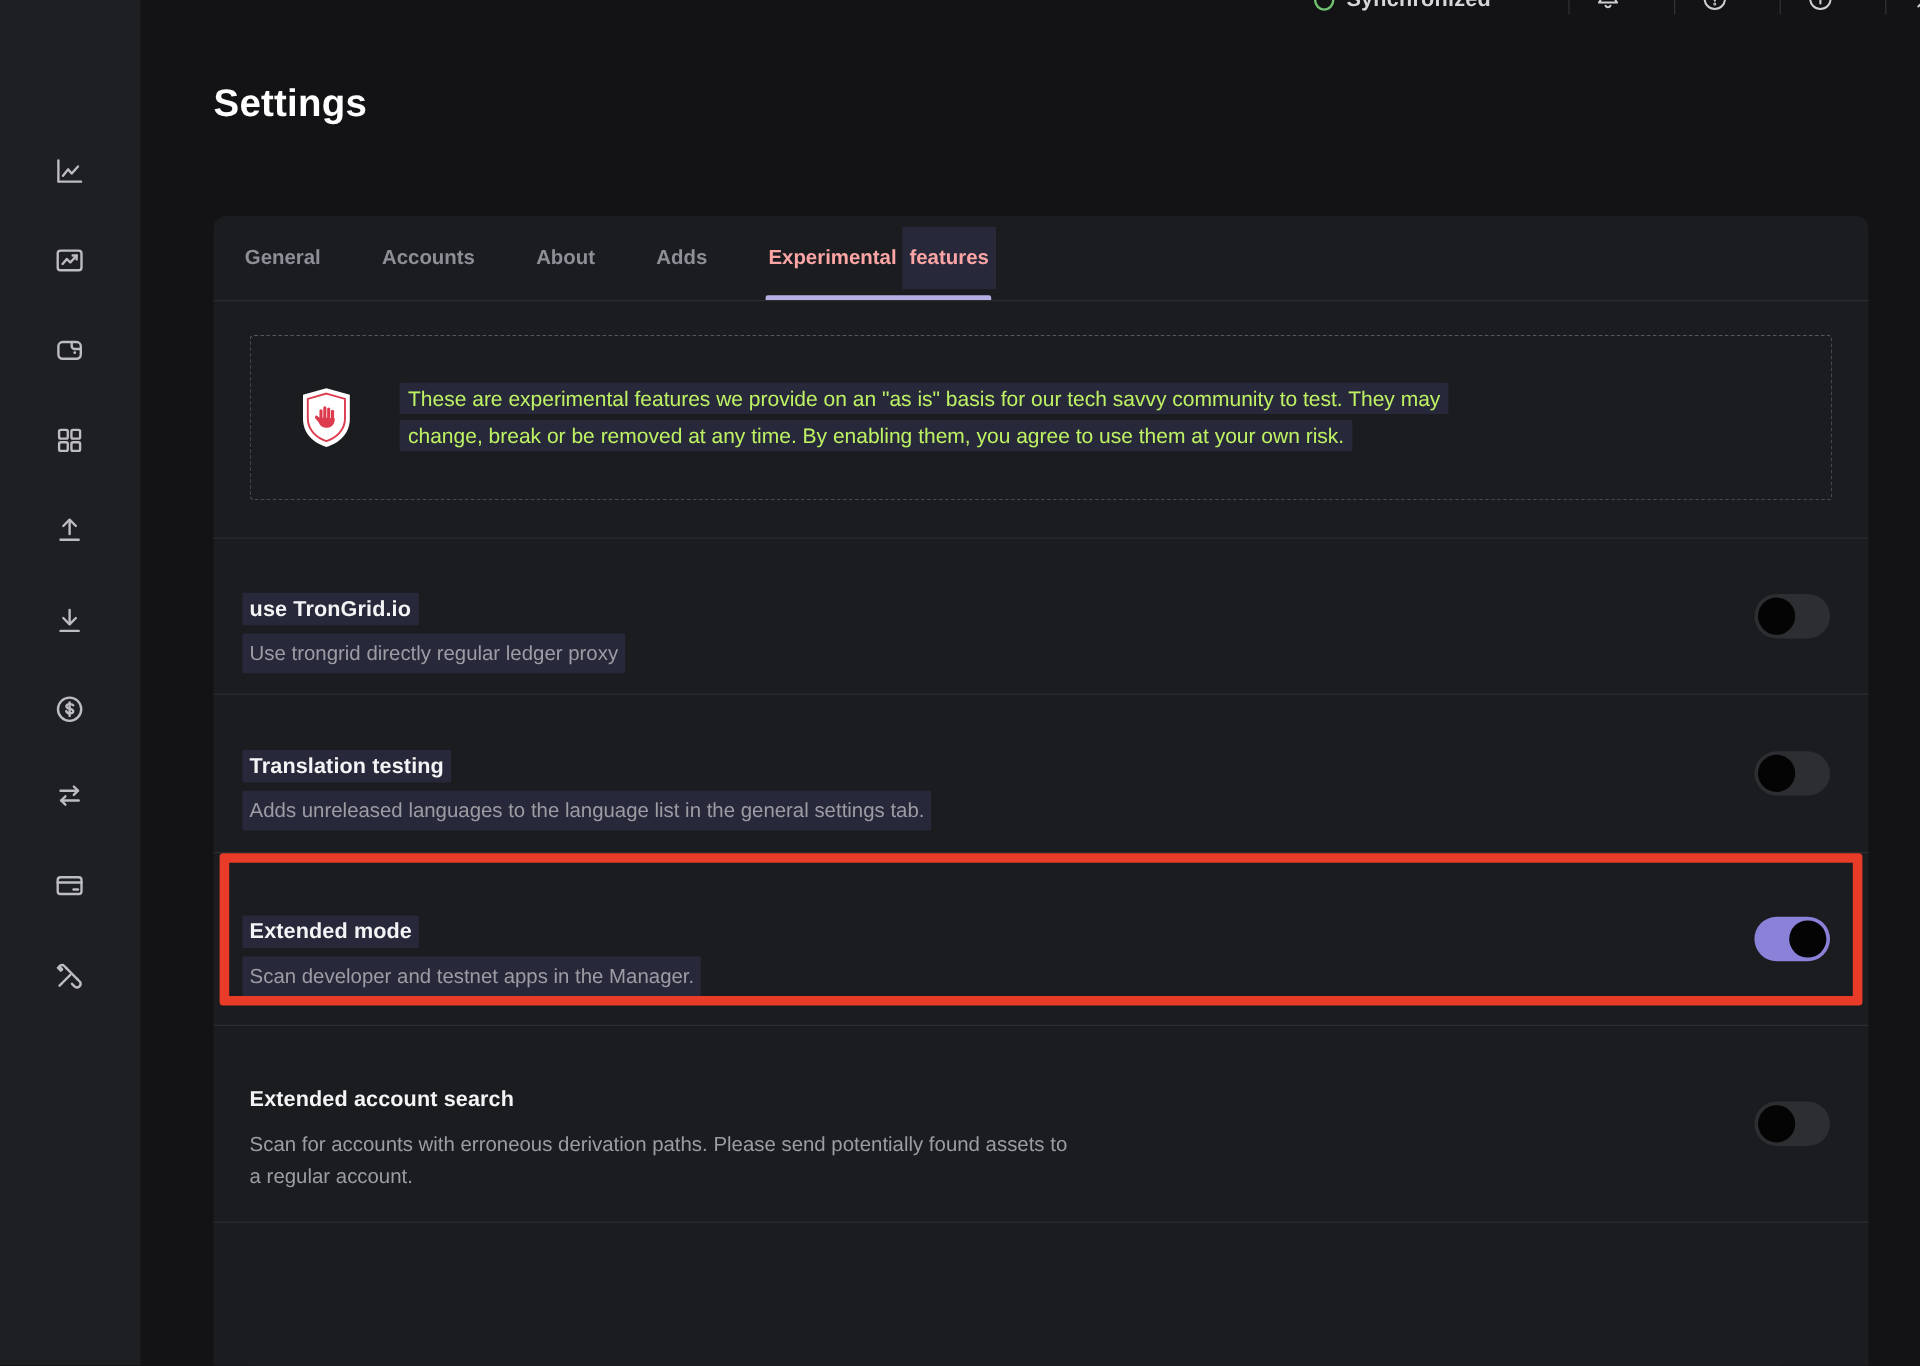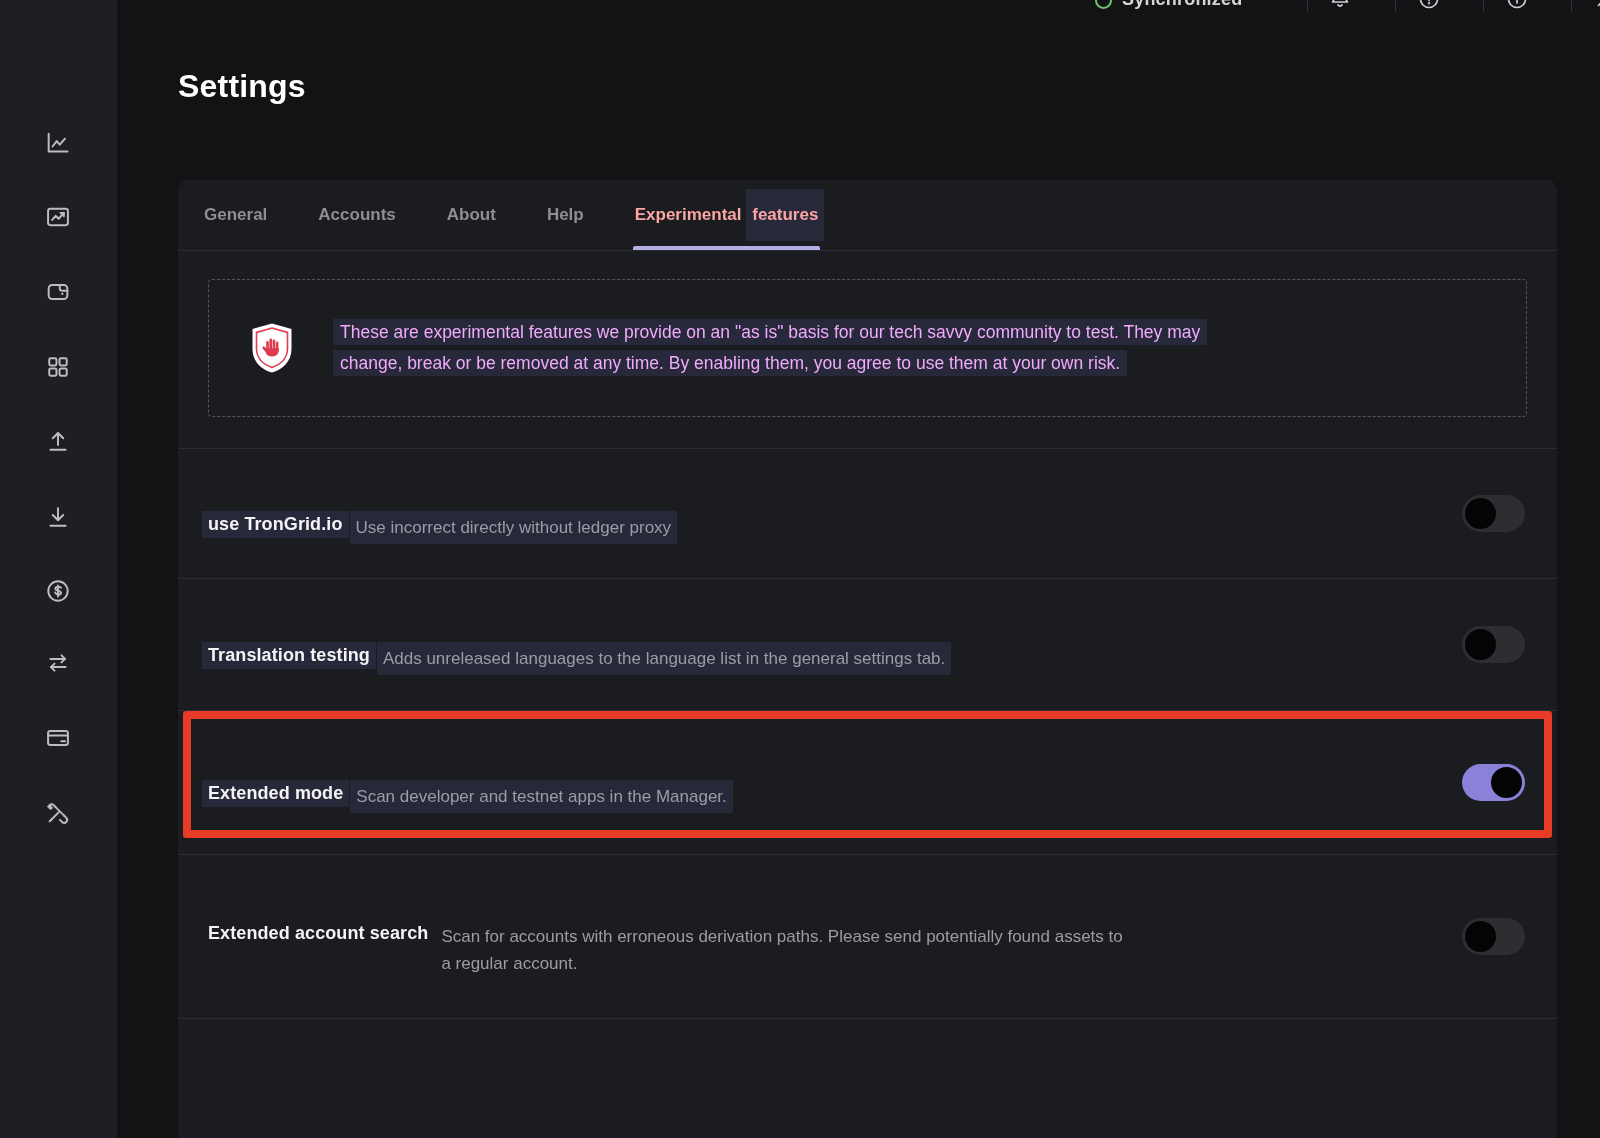--- a/index.html
+++ b/index.html
@@ -66,29 +66,29 @@
   .hl { background:#272839; }
   .tab .hl { padding:16px 6px; margin:-4px -6px -4px 0; border-radius:1px; }
 
   
   .warnsec { padding:28px 30px 31px 30px; border-bottom:1px solid #2c2d31; }
   .warnbox {
     border:1px dashed #56575c; border-radius:4px; height:138px;
     display:flex; align-items:center; padding:0 40px; gap:38px;
   }
   .shield { flex:0 0 auto; width:46px; height:52px; }
-  .warn-text { font-size:17.5px; line-height:31px; color:#f0abfc; }
+  .warn-text { font-size:17.5px; line-height:31px; color:#bef264; }
   .warn-text .hl { padding:3px 7px; border-radius:1px; }
 
   
   .row {
     display:flex; align-items:center; justify-content:space-between;
     padding:0 32px 0 30px; border-bottom:1px solid #2c2d31;
   }
-  .row-text { display:flex; flex-direction:row; gap:13px; max-width:1100px;margin-top:27px; }
+  .row-text { display:flex; flex-direction:column; gap:13px; max-width:1100px;margin-top:27px; }
   .row-title { font-size:18px; font-weight:700; color:#f4f4f6; letter-spacing:.1px; align-self:flex-start; }
   .row-desc  { font-size:17px; color:#9c9da4; line-height:27px; align-self:flex-start; }
   .row-title.hl, .row-desc.hl { padding:3px 6px; margin:-3px -6px; border-radius:1px; }
   .h130 { height:130px; } .h132 { height:132px; } .h144 { height:144px; }
   .h164 { height:164px; } .h130b { height:130px; }
 
   
   .toggle {
     position:relative; flex:0 0 auto; width:63px; height:37px; border-radius:19px;
     background:#2d2e32; cursor:pointer;
@@ -223,21 +223,21 @@
 </div>
 
 <h1 class="page-title">Settings</h1>
 
 <div class="card">
 
   <div class="tabs">
     <div class="tab">General</div>
     <div class="tab">Accounts</div>
     <div class="tab">About</div>
-    <div class="tab">Help</div>
+    <div class="tab">Adds</div>
     <div class="tab active">
       <span>Experimental </span><span class="hl">features</span>
       <div class="underline"></div>
     </div>
   </div>
 
   <div class="warnsec">
     <div class="warnbox">
       <svg class="shield" viewBox="0 0 46 52">
         <path d="M23 1.5 L42.5 7 V27 C42.5 40 33 47.5 23 50.5 C13 47.5 3.5 40 3.5 27 V7 Z" fill="#ffffff"></path>
@@ -254,21 +254,21 @@
       <div class="warn-text">
         <div><span class="hl">These are experimental features we provide on an "as is" basis for our tech savvy community to test. They may</span></div>
         <div><span class="hl">change, break or be removed at any time. By enabling them, you agree to use them at your own risk.</span></div>
       </div>
     </div>
   </div>
 
   <div class="row h130">
     <div class="row-text">
       <span class="row-title hl">use TronGrid.io</span>
-      <span class="row-desc hl">Use incorrect directly without ledger proxy</span>
+      <span class="row-desc hl">Use trongrid directly regular ledger proxy</span>
     </div>
     <div class="toggle">
         <div class="knob"></div>
       </div>
   </div>
 
   <div class="row h132">
     <div class="row-text">
       <span class="row-title hl">Translation testing</span>
       <span class="row-desc hl">Adds unreleased languages to the language list in the general settings tab.</span>

